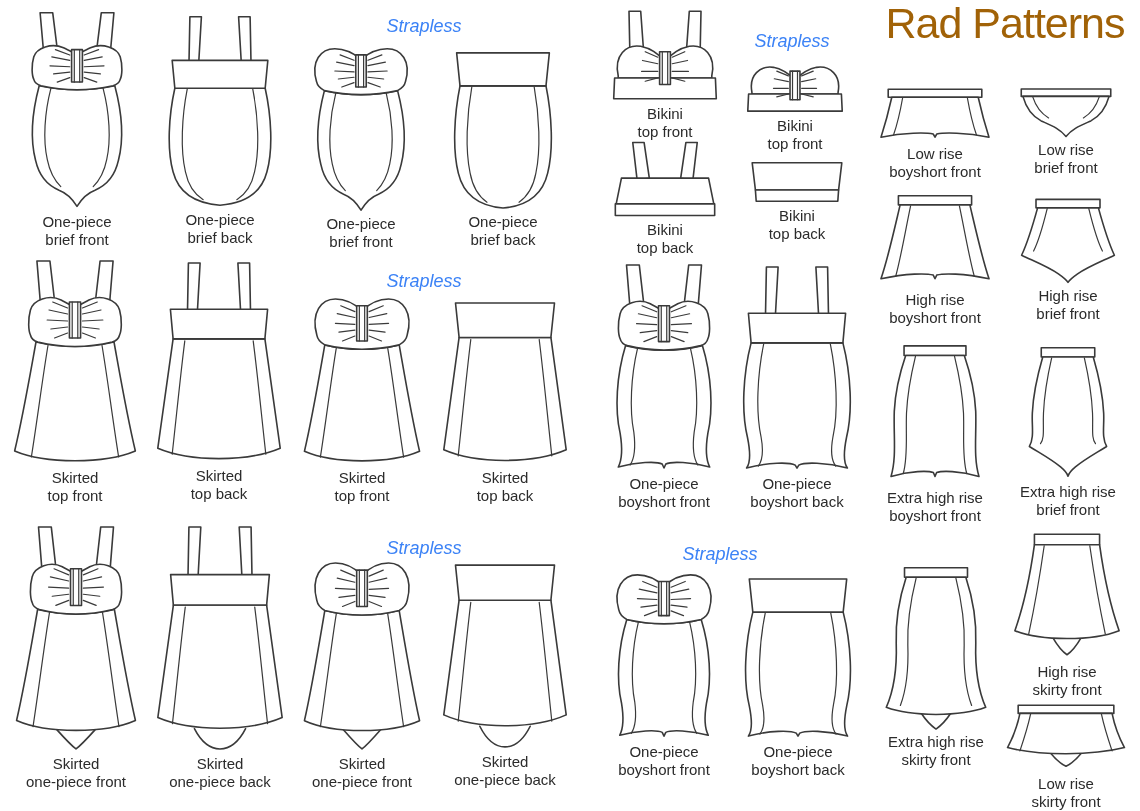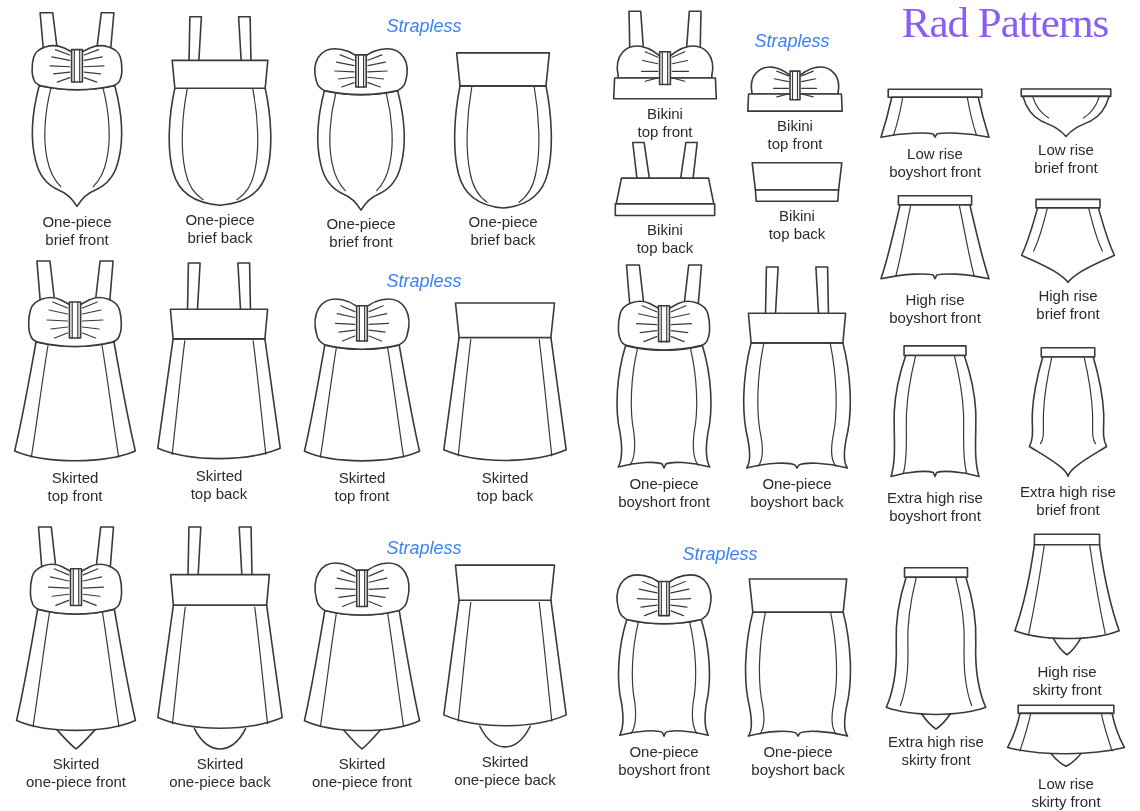--- a/index.html
+++ b/index.html
@@ -1,19 +1,19 @@
 <!DOCTYPE html>
 <html><head>
 <meta charset="utf-8">
 <style>
   html,body{margin:0;padding:0;background:#fff;}
   .sheet{position:relative;width:1140px;height:811px;background:#ffffff;overflow:hidden;
          font-family:"Liberation Sans",sans-serif;color:#2e2e2e;}
   .brand{position:absolute;left:872px;top:0;width:266px;text-align:center;}
-  .brand-title{font-size:43px;line-height:46px;color:#8b5cf6;letter-spacing:-1px;white-space:nowrap;font-family:Liberation Serif, serif;}
+  .brand-title{font-size:43px;line-height:46px;color:#a16207;letter-spacing:-1px;white-space:nowrap;}
   .brand-url{font-size:20px;line-height:22px;color:#222;margin-top:1px;}
   .strapless{position:absolute;transform:translateX(-50%);font-size:18px;color:#3b82f6;white-space:nowrap;font-style:italic;}
   .garment{position:absolute;display:flex;flex-direction:column;align-items:center;}
   .garment svg{display:block;overflow:visible;}
   .glabel{font-size:15px;line-height:17.5px;text-align:center;white-space:pre-line;
           width:190px;flex:none;margin-top:3px;color:#2b2b2b;}
 </style>
 </head>
 <body>
 

